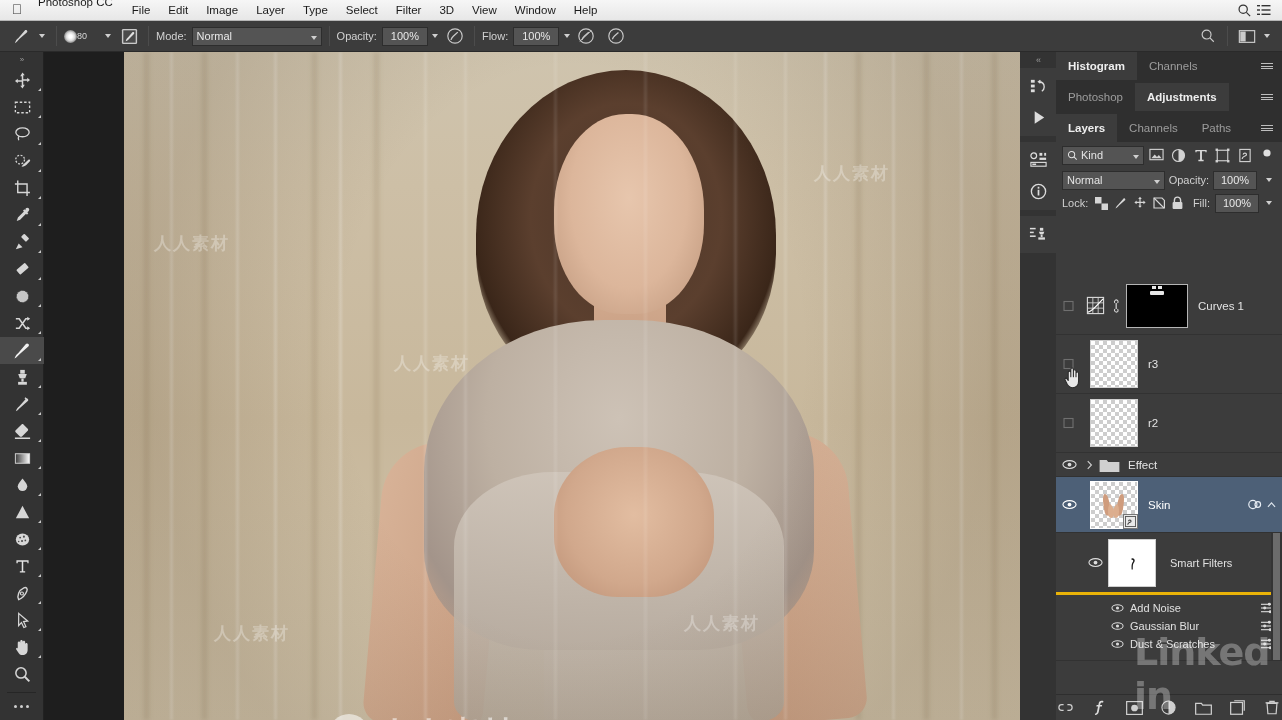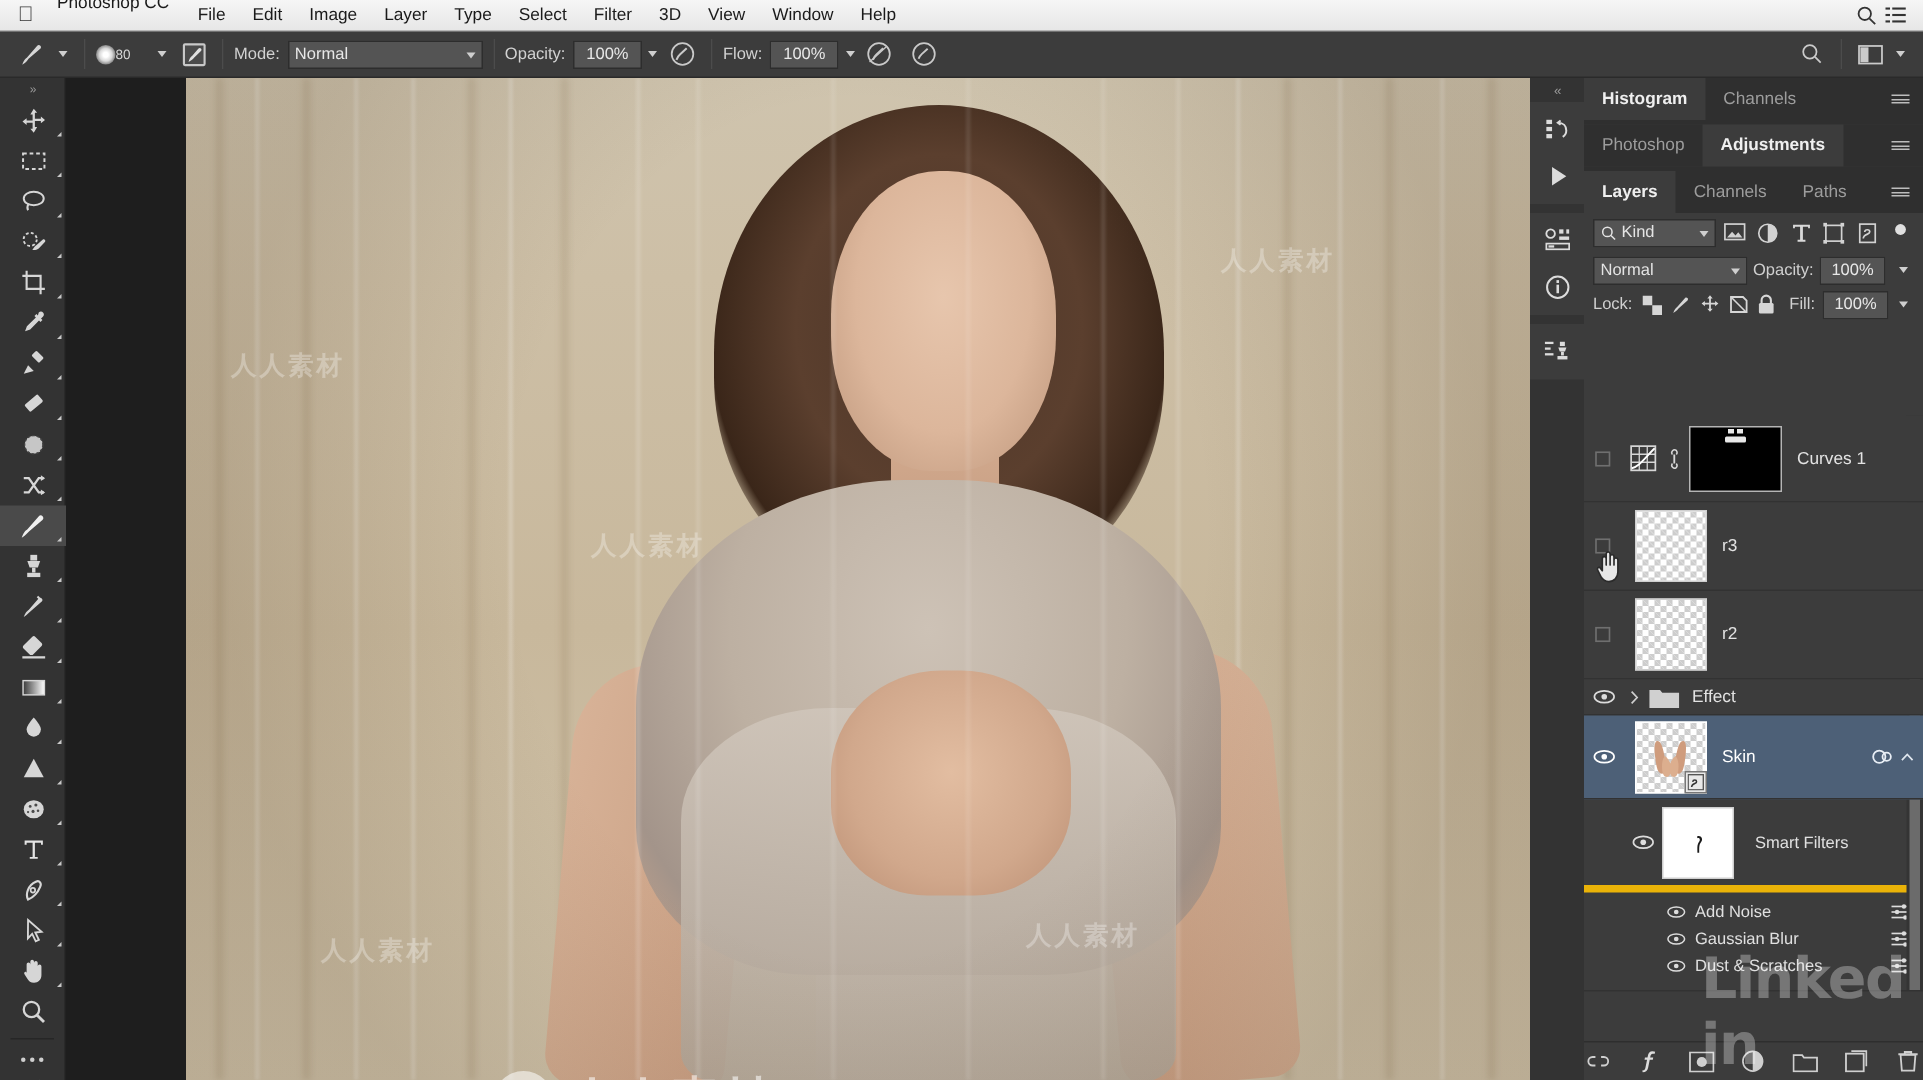--- a/index.html
+++ b/index.html
@@ -143,21 +143,21 @@
     background-image:
       linear-gradient(45deg,#cdcdcd 25%,transparent 25%,transparent 75%,#cdcdcd 75%),
       linear-gradient(45deg,#cdcdcd 25%,transparent 25%,transparent 75%,#cdcdcd 75%);
     background-size:8px 8px; background-position:0 0,4px 4px; }
   .lname { color:#e3e3e3; font-size:11.5px; margin-left:10px; white-space:nowrap; }
   .lrow.sel .lname { color:#ffffff; }
   .smartbadge { position:absolute; right:-1px; bottom:-1px; width:15px; height:15px; background:#e8e8e8;
     border:1px solid #777; display:flex; align-items:center; justify-content:center; }
   .row-right { margin-left:auto; display:flex; align-items:center; padding-right:6px; gap:4px; }
 
-  .sf-head { display:flex; align-items:center; height:62px; background:#3c3c3c; border-bottom:5px solid #eab308; }
+  .sf-head { display:flex; align-items:center; height:62px; background:#3c3c3c; border-bottom:3px solid #eab308; }
   .sf-thumb { width:48px; height:48px; background:#ffffff; border:1px solid #cfcfcf; flex:none; position:relative; }
   .sf-row { display:flex; align-items:center; height:18px; }
   .sf-eye { width:18px; display:flex; align-items:center; justify-content:center; cursor:pointer; }
   .sf-name { color:#e0e0e0; font-size:11px; margin-left:4px; }
   .sf-opt { margin-left:auto; padding-right:8px; cursor:pointer; display:flex; }
 
   #scrollbar { position:absolute; right:2px; top:100px; width:7px; height:360px; background:#6b6b6b;
     border-radius:4px; cursor:pointer; }
   #scrolltrack { position:absolute; right:0; top:0; width:11px; height:455px; background:#343434; }
 

